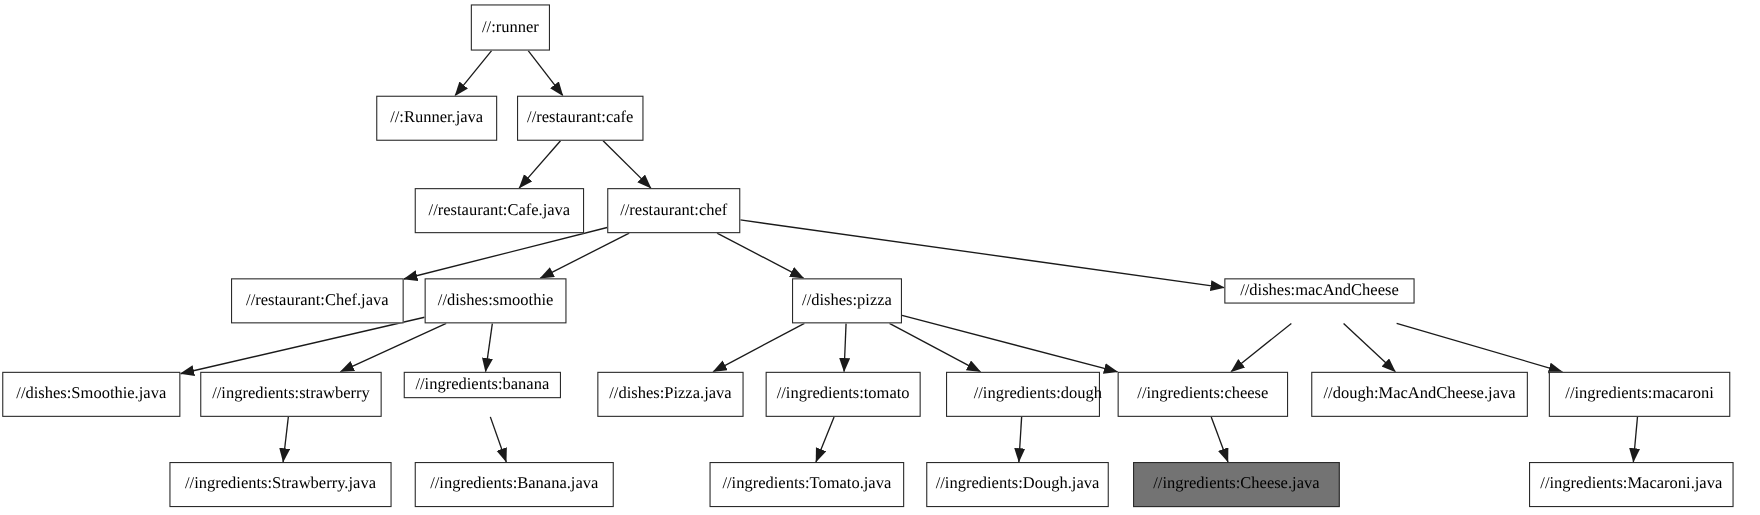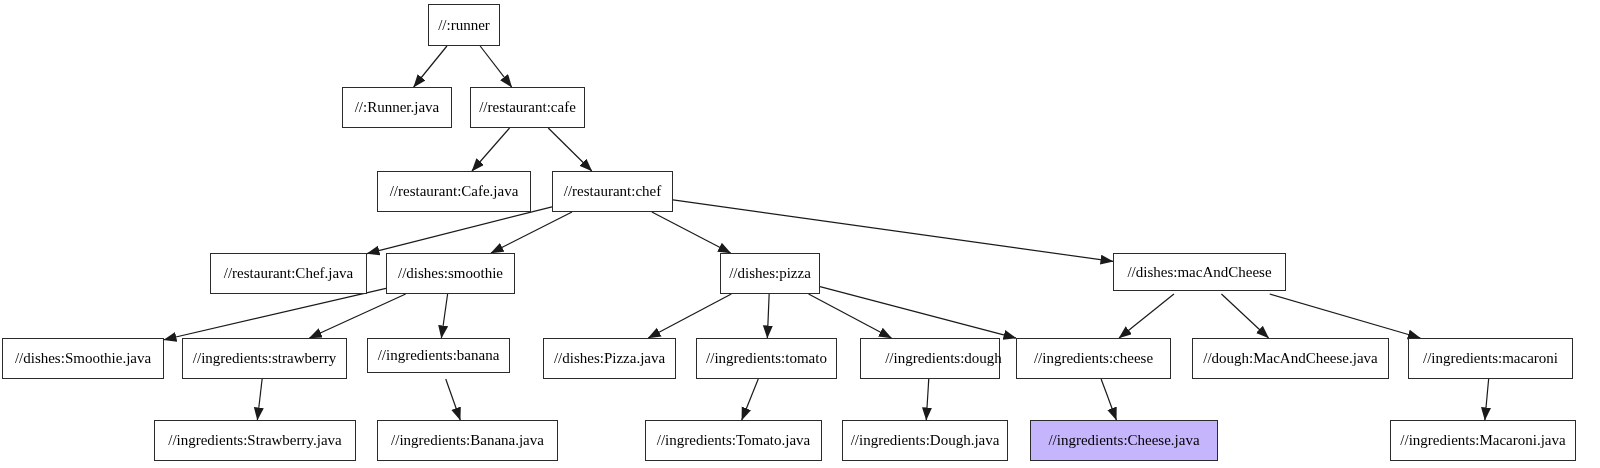--- a/index.html
+++ b/index.html
@@ -91,30 +91,30 @@
       </div>
       <div class="node" style="left: 210px; top: 253px; width: 157px; height: 41px; border-color: rgb(43, 43, 43); background: rgb(255, 255, 255); color: rgb(0, 0, 0);">
         <span>//restaurant:Chef.java</span>
       </div>
       <div class="node" style="left: 386px; top: 253px; width: 129px; height: 41px; border-color: rgb(43, 43, 43); background: rgb(255, 255, 255); color: rgb(0, 0, 0);">
         <span>//dishes:smoothie</span>
       </div>
       <div class="node" style="left: 720px; top: 253px; width: 100px; height: 41px; border-color: rgb(43, 43, 43); background: rgb(255, 255, 255); color: rgb(0, 0, 0);">
         <span>//dishes:pizza</span>
       </div>
-      <div class="node" style="left: 1113px; top: 253px; width: 173px; height: 38px; border-color: rgb(43, 43, 43); background: rgb(255, 255, 255); color: rgb(0, 0, 0);">
+      <div class="node" style="left: 1113px; top: 253px; width: 173px; height: 23px; border-color: rgb(43, 43, 43); background: rgb(255, 255, 255); color: rgb(0, 0, 0);">
         <span>//dishes:macAndCheese</span>
       </div>
       <div class="node" style="left: 2px; top: 338px; width: 162px; height: 41px; border-color: rgb(43, 43, 43); background: rgb(255, 255, 255); color: rgb(0, 0, 0); justify-content: center;">
         <span>//dishes:Smoothie.java</span>
       </div>
       <div class="node" style="left: 182px; top: 338px; width: 165px; height: 41px; border-color: rgb(43, 43, 43); background: rgb(255, 255, 255); color: rgb(0, 0, 0);">
         <span>//ingredients:strawberry</span>
       </div>
-      <div class="node" style="left: 367px; top: 338px; width: 143px; height: 35px; border-color: rgb(43, 43, 43); background: rgb(255, 255, 255); color: rgb(0, 0, 0);">
+      <div class="node" style="left: 367px; top: 338px; width: 143px; height: 24px; border-color: rgb(43, 43, 43); background: rgb(255, 255, 255); color: rgb(0, 0, 0);">
         <span>//ingredients:banana</span>
       </div>
       <div class="node" style="left: 543px; top: 338px; width: 133px; height: 41px; border-color: rgb(43, 43, 43); background: rgb(255, 255, 255); color: rgb(0, 0, 0); text-align: right;">
         <span>//dishes:Pizza.java</span>
       </div>
       <div class="node" style="left: 696px; top: 338px; width: 141px; height: 41px; border-color: rgb(43, 43, 43); background: rgb(255, 255, 255); color: rgb(0, 0, 0);">
         <span>//ingredients:tomato</span>
       </div>
       <div class="node" style="left: 860px; top: 338px; width: 140px; height: 41px; border-color: rgb(43, 43, 43); background: rgb(255, 255, 255); color: rgb(0, 0, 0); padding-left: 27px;">
         <span>//ingredients:dough</span>
@@ -133,20 +133,20 @@
       </div>
       <div class="node" style="left: 377px; top: 420px; width: 181px; height: 41px; border-color: rgb(43, 43, 43); background: rgb(255, 255, 255); color: rgb(0, 0, 0);">
         <span>//ingredients:Banana.java</span>
       </div>
       <div class="node" style="left: 645px; top: 420px; width: 177px; height: 41px; border-color: rgb(43, 43, 43); background: rgb(255, 255, 255); color: rgb(0, 0, 0);">
         <span>//ingredients:Tomato.java</span>
       </div>
       <div class="node" style="left: 842px; top: 420px; width: 166px; height: 41px; border-color: rgb(43, 43, 43); background: rgb(255, 255, 255); color: rgb(0, 0, 0);">
         <span>//ingredients:Dough.java</span>
       </div>
-      <div class="node" style="left: 1030px; top: 420px; width: 188px; height: 41px; border-color: rgb(43, 43, 43); background: #c4b5fd; color: rgb(0, 0, 0);">
+      <div class="node" style="left: 1030px; top: 420px; width: 188px; height: 41px; border-color: rgb(43, 43, 43); background: #737373; color: rgb(0, 0, 0);">
         <span>//ingredients:Cheese.java</span>
       </div>
       <div class="node" style="left: 1390px; top: 420px; width: 186px; height: 41px; border-color: rgb(43, 43, 43); background: rgb(255, 255, 255); color: rgb(0, 0, 0);">
         <span>//ingredients:Macaroni.java</span>
       </div>
     </div>
 </div>
 
 </body></html>

